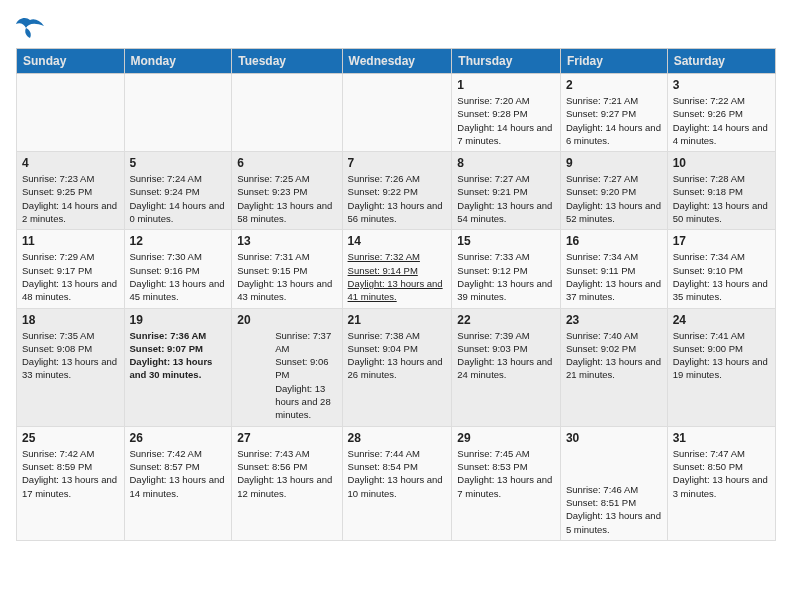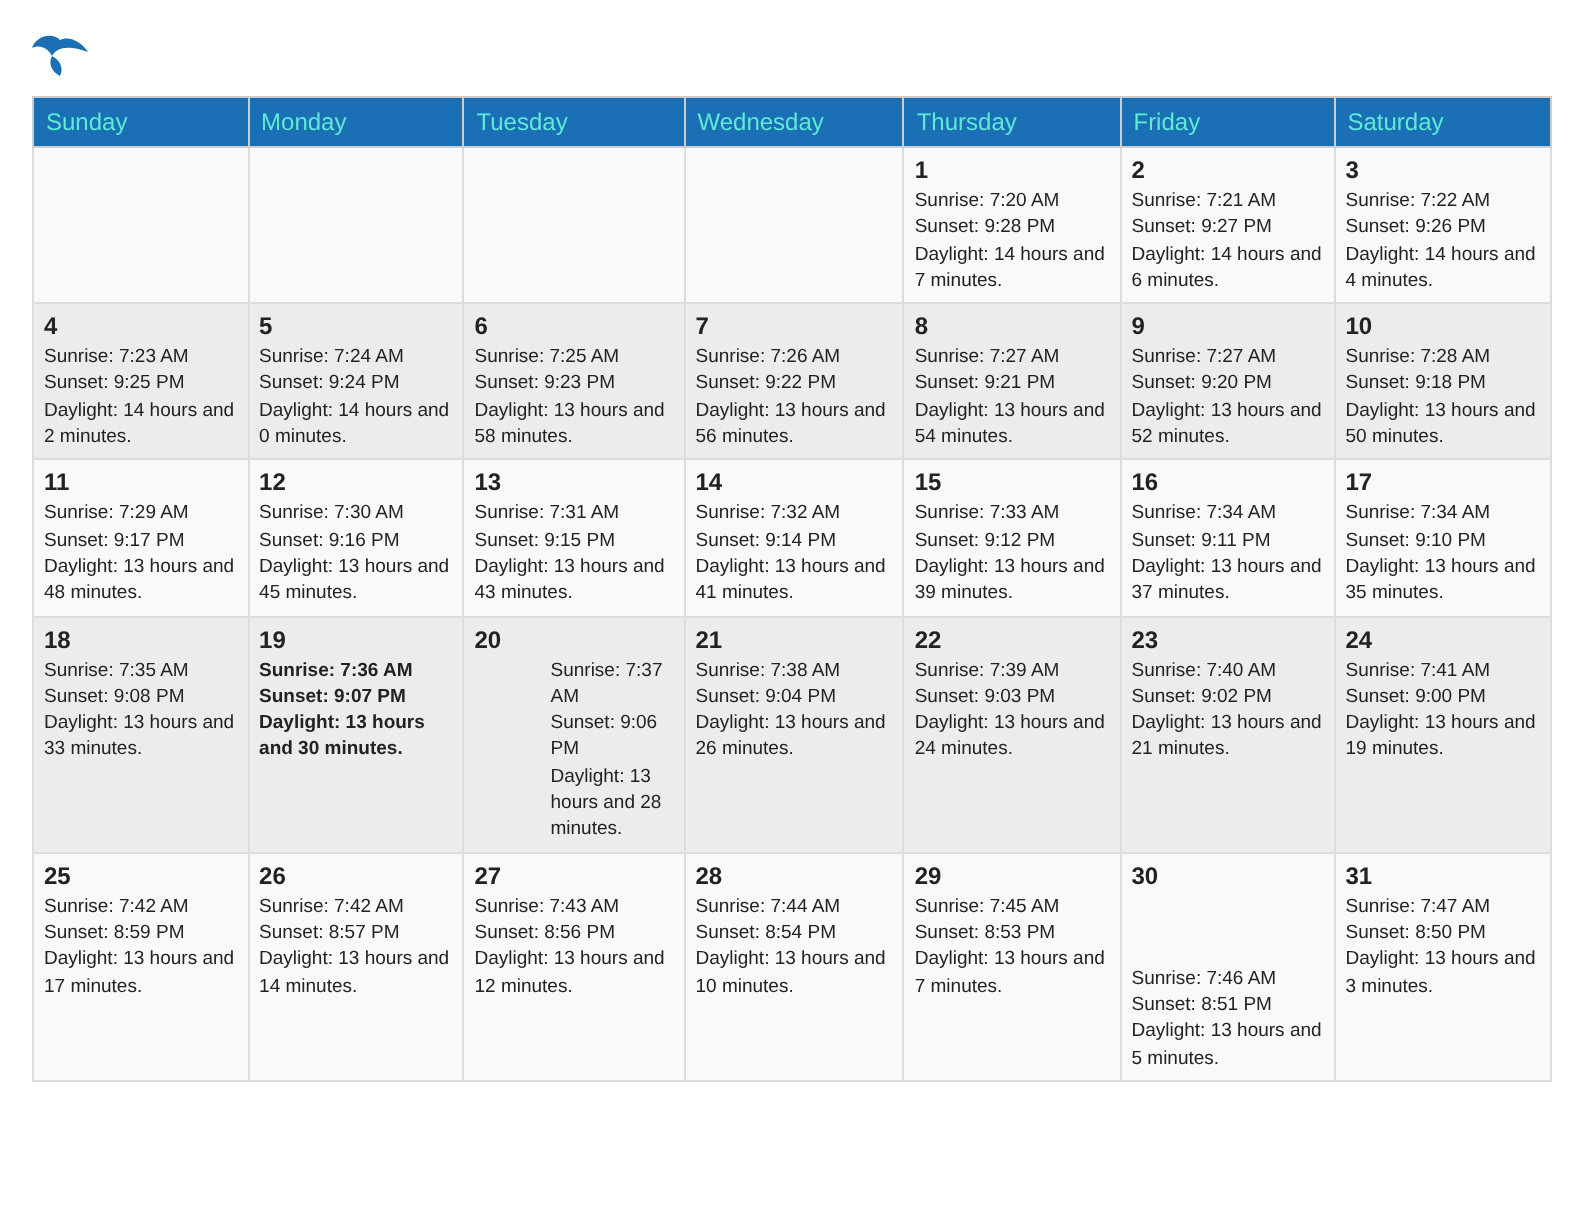--- a/index.html
+++ b/index.html
@@ -41,23 +41,23 @@
     .subtitle {
       font-size: 15px;
       color: #333;
     }
     table {
       width: 100%;
       border-collapse: collapse;
     }
     thead tr th {
       background: #1a6fb5;
-      color: #5eead4;
+      color: #e5e5e5;
       font-size: 12px;
-      font-weight: normal;
+      font-weight: bold;
       padding: 5px 6px;
       text-align: left;
       border: 1px solid #ccc;
     }
     tbody tr td {
       vertical-align: top;
       font-size: 10px;
       color: #222;
       padding: 4px 5px;
       border: 1px solid #ddd;
@@ -198,21 +198,21 @@
 Daylight: 13 hours and 45 minutes.</div>
         </td>
         <td>
           <span class="day-num">13</span>
           <div class="day-info" style="white-space: pre-line;">Sunrise: 7:31 AM
 Sunset: 9:15 PM
 Daylight: 13 hours and 43 minutes.</div>
         </td>
         <td>
           <span class="day-num">14</span>
-          <div class="day-info" style="white-space: pre-line;">Sunrise: 7:32 AM
+          <div class="day-info" style="white-space: pre-line; text-decoration: underline;">Sunrise: 7:32 AM
 Sunset: 9:14 PM
 Daylight: 13 hours and 41 minutes.</div>
         </td>
         <td>
           <span class="day-num">15</span>
           <div class="day-info" style="white-space: pre-line;">Sunrise: 7:33 AM
 Sunset: 9:12 PM
 Daylight: 13 hours and 39 minutes.</div>
         </td>
         <td>

